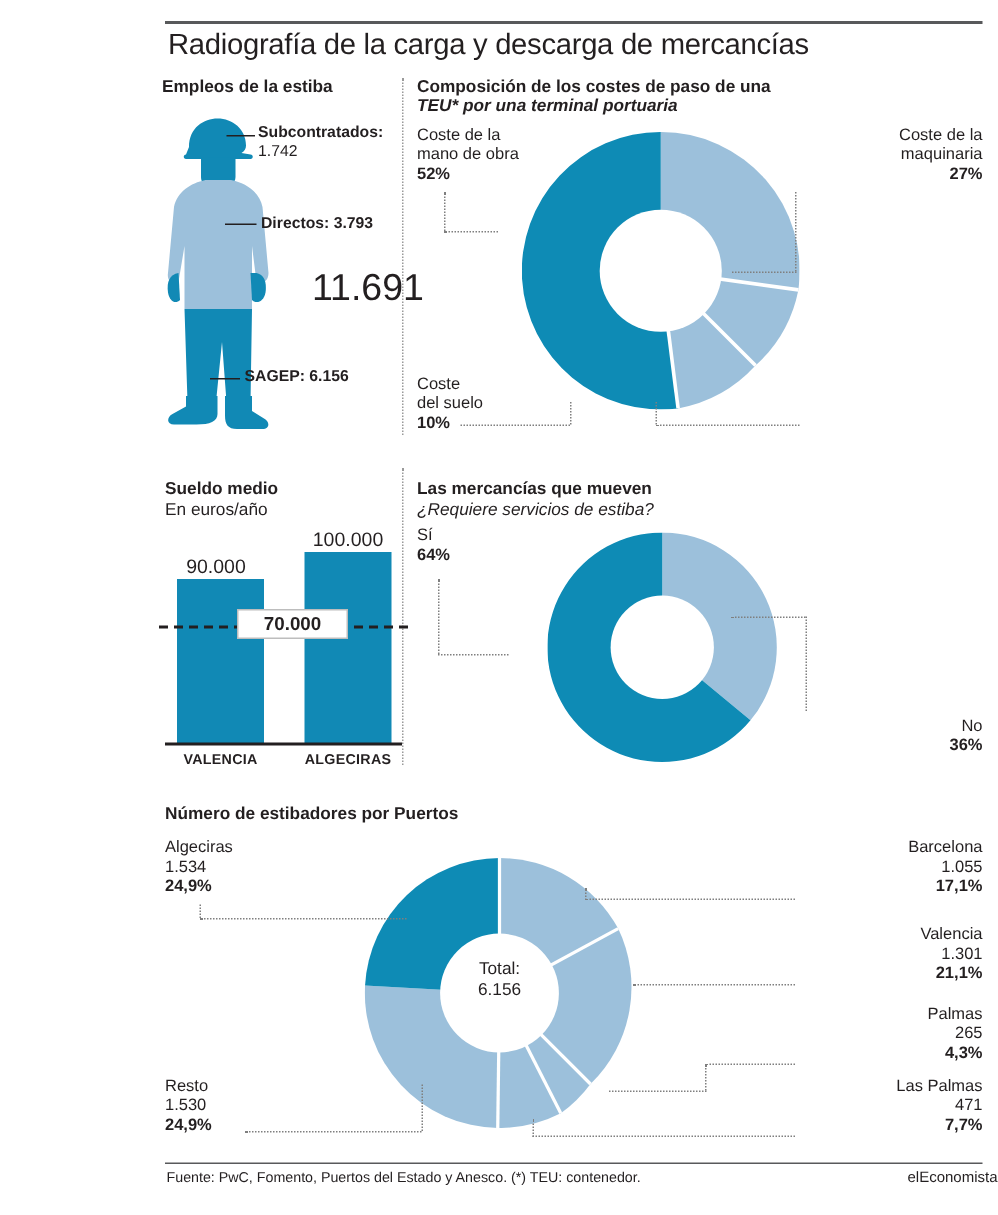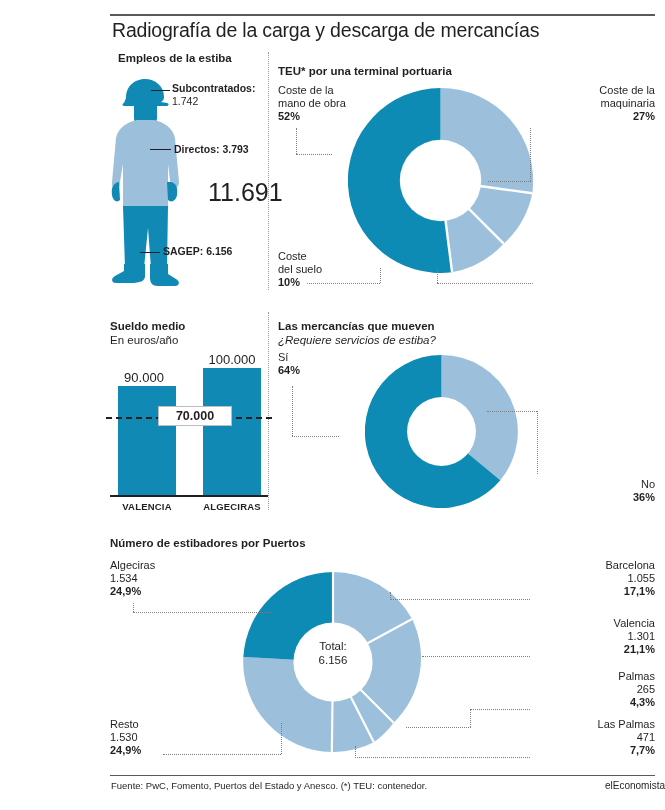--- a/index.html
+++ b/index.html
@@ -78,21 +78,21 @@
 <body>
 
 <div class="sheet">
 
   <div class="rule-top"></div>
   <div class="main-title">Radiografía de la carga y descarga de mercancías</div>
 
   <div class="vdiv" style="left:268px;top:52px;height:238px;"></div>
   <div class="vdiv" style="left:268px;top:312px;height:198px;"></div>
 
-  <div class="panel-title" style="left:118px;top:52px;">Empleos de la estiba</div>
+  <div class="panel-title" style="left:108px;top:52px;">Empleos de la estiba</div>
 
   <div class="worker">
     <svg width="84" height="212" viewBox="0 0 84 212">
 
       <path d="M22 20 C22 7 32 1 41 1 C51 1 60 8 60 19 C60 21 59 23 57 24 L63 25 C65 25 65 28 63 28 L20 28 C18 28 18 25 20 25 Z" fill="#1189b5"></path>
 
       <path d="M30 27 L53 27 L53 40 C53 44 49 47 45 47 L38 47 C33 47 30 44 30 40 Z" fill="#1189b5"></path>
 
       <path d="M33 42 L50 42 C60 44 69 50 71 60 L75 104 C75 110 70 112 67 110 L64 86 L64 128 L19 128 L19 86 L15 110 C12 112 7 110 8 104 L12 60 C14 50 23 44 33 42 Z" fill="#9cc0db"></path>
 
@@ -117,21 +117,22 @@
     <span>Directos: 3.793</span>
   </div>
 
   <div class="tick" style="left:140px;top:252px;width:20px;"></div>
   <div class="lead-label" style="left:163px;top:245px;">
     <span>SAGEP: 6.156</span>
   </div>
 
   <div class="big-number">11.691</div>
 
-  <div class="panel-title" style="left:278px;top:65px;">TEU* por una terminal portuaria</div>
+  <div class="panel-title" style="left:278px;top:52px;">Composición de los costes de paso de una</div>
+  <div class="panel-title" style="left:278px;top:65px;font-style:italic;">TEU* por una terminal portuaria</div>
 
   <div class="donut" style="left:348px;top:88px;">
     <svg width="185" height="185" viewBox="0 0 200 200">
 
       <path d="M100 100 L100 0 A100 100 0 0 1 199.2 113.8 Z" fill="#9cc0db"></path>
 
       <path d="M100 100 L199.2 113.8 A100 100 0 0 1 168.3 168.3 Z" fill="#9cc0db"></path>
 
       <path d="M100 100 L168.3 168.3 A100 100 0 0 1 112.5 199.2 Z" fill="#9cc0db"></path>
 

